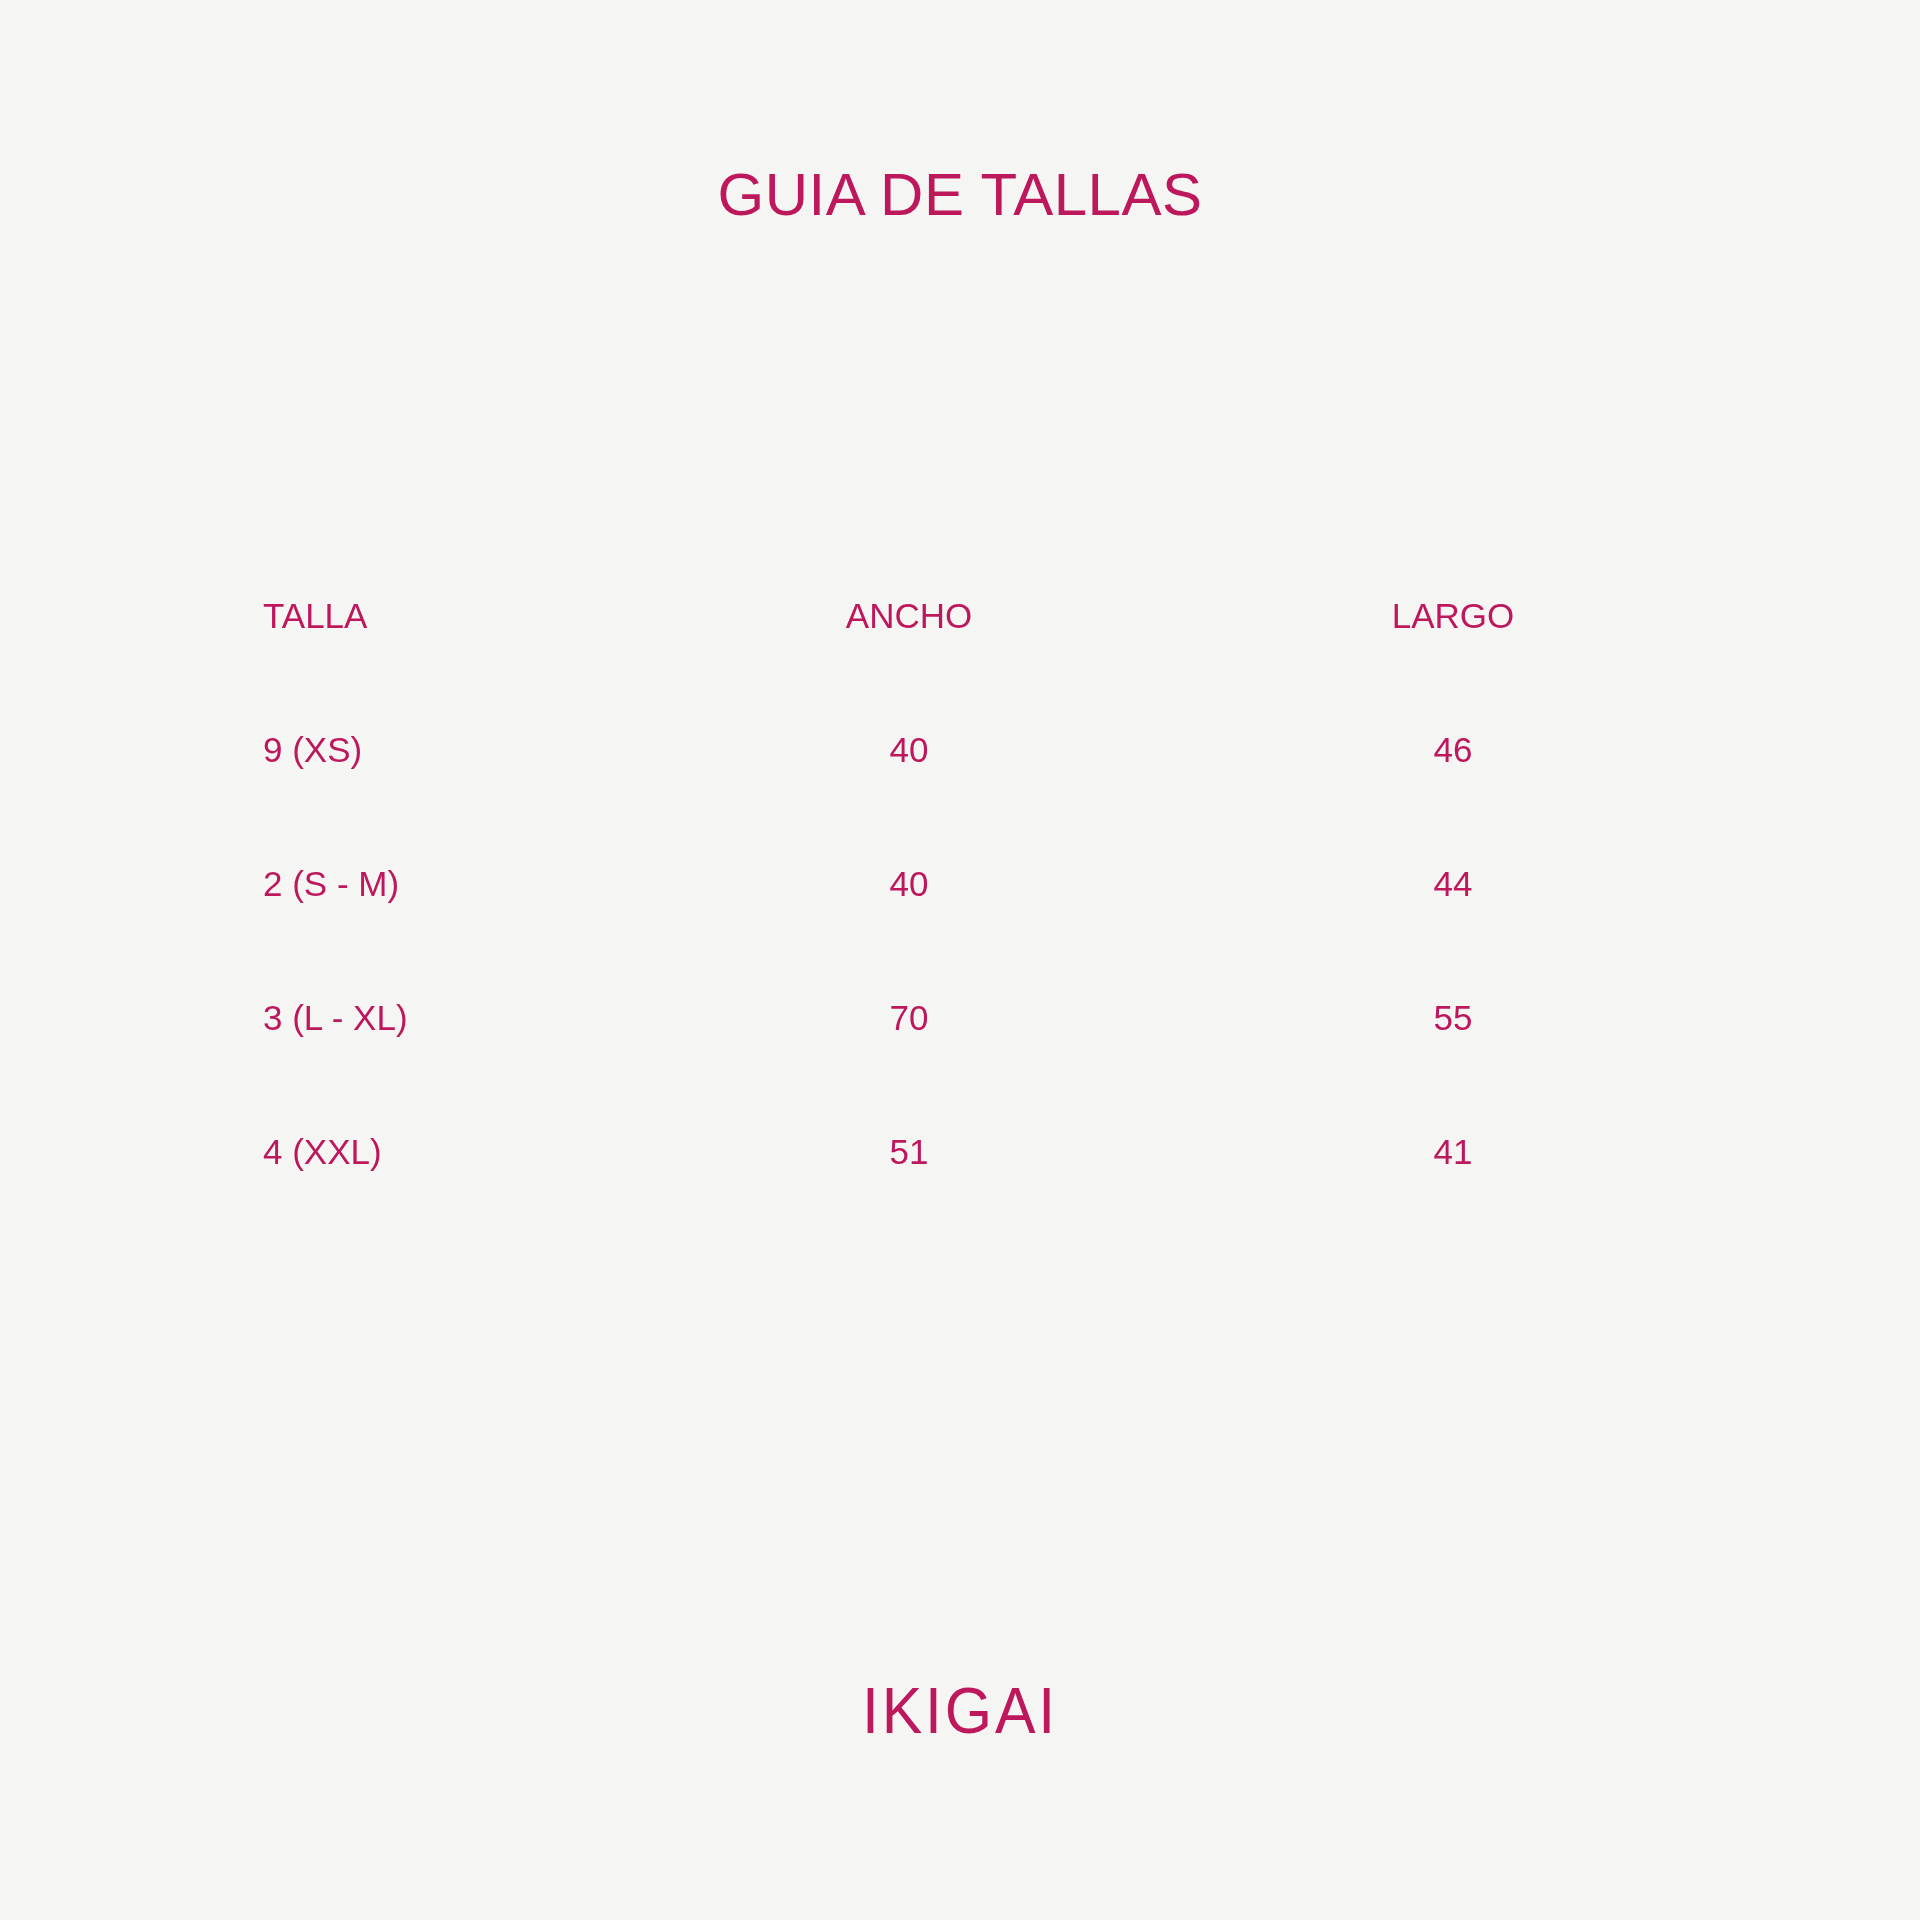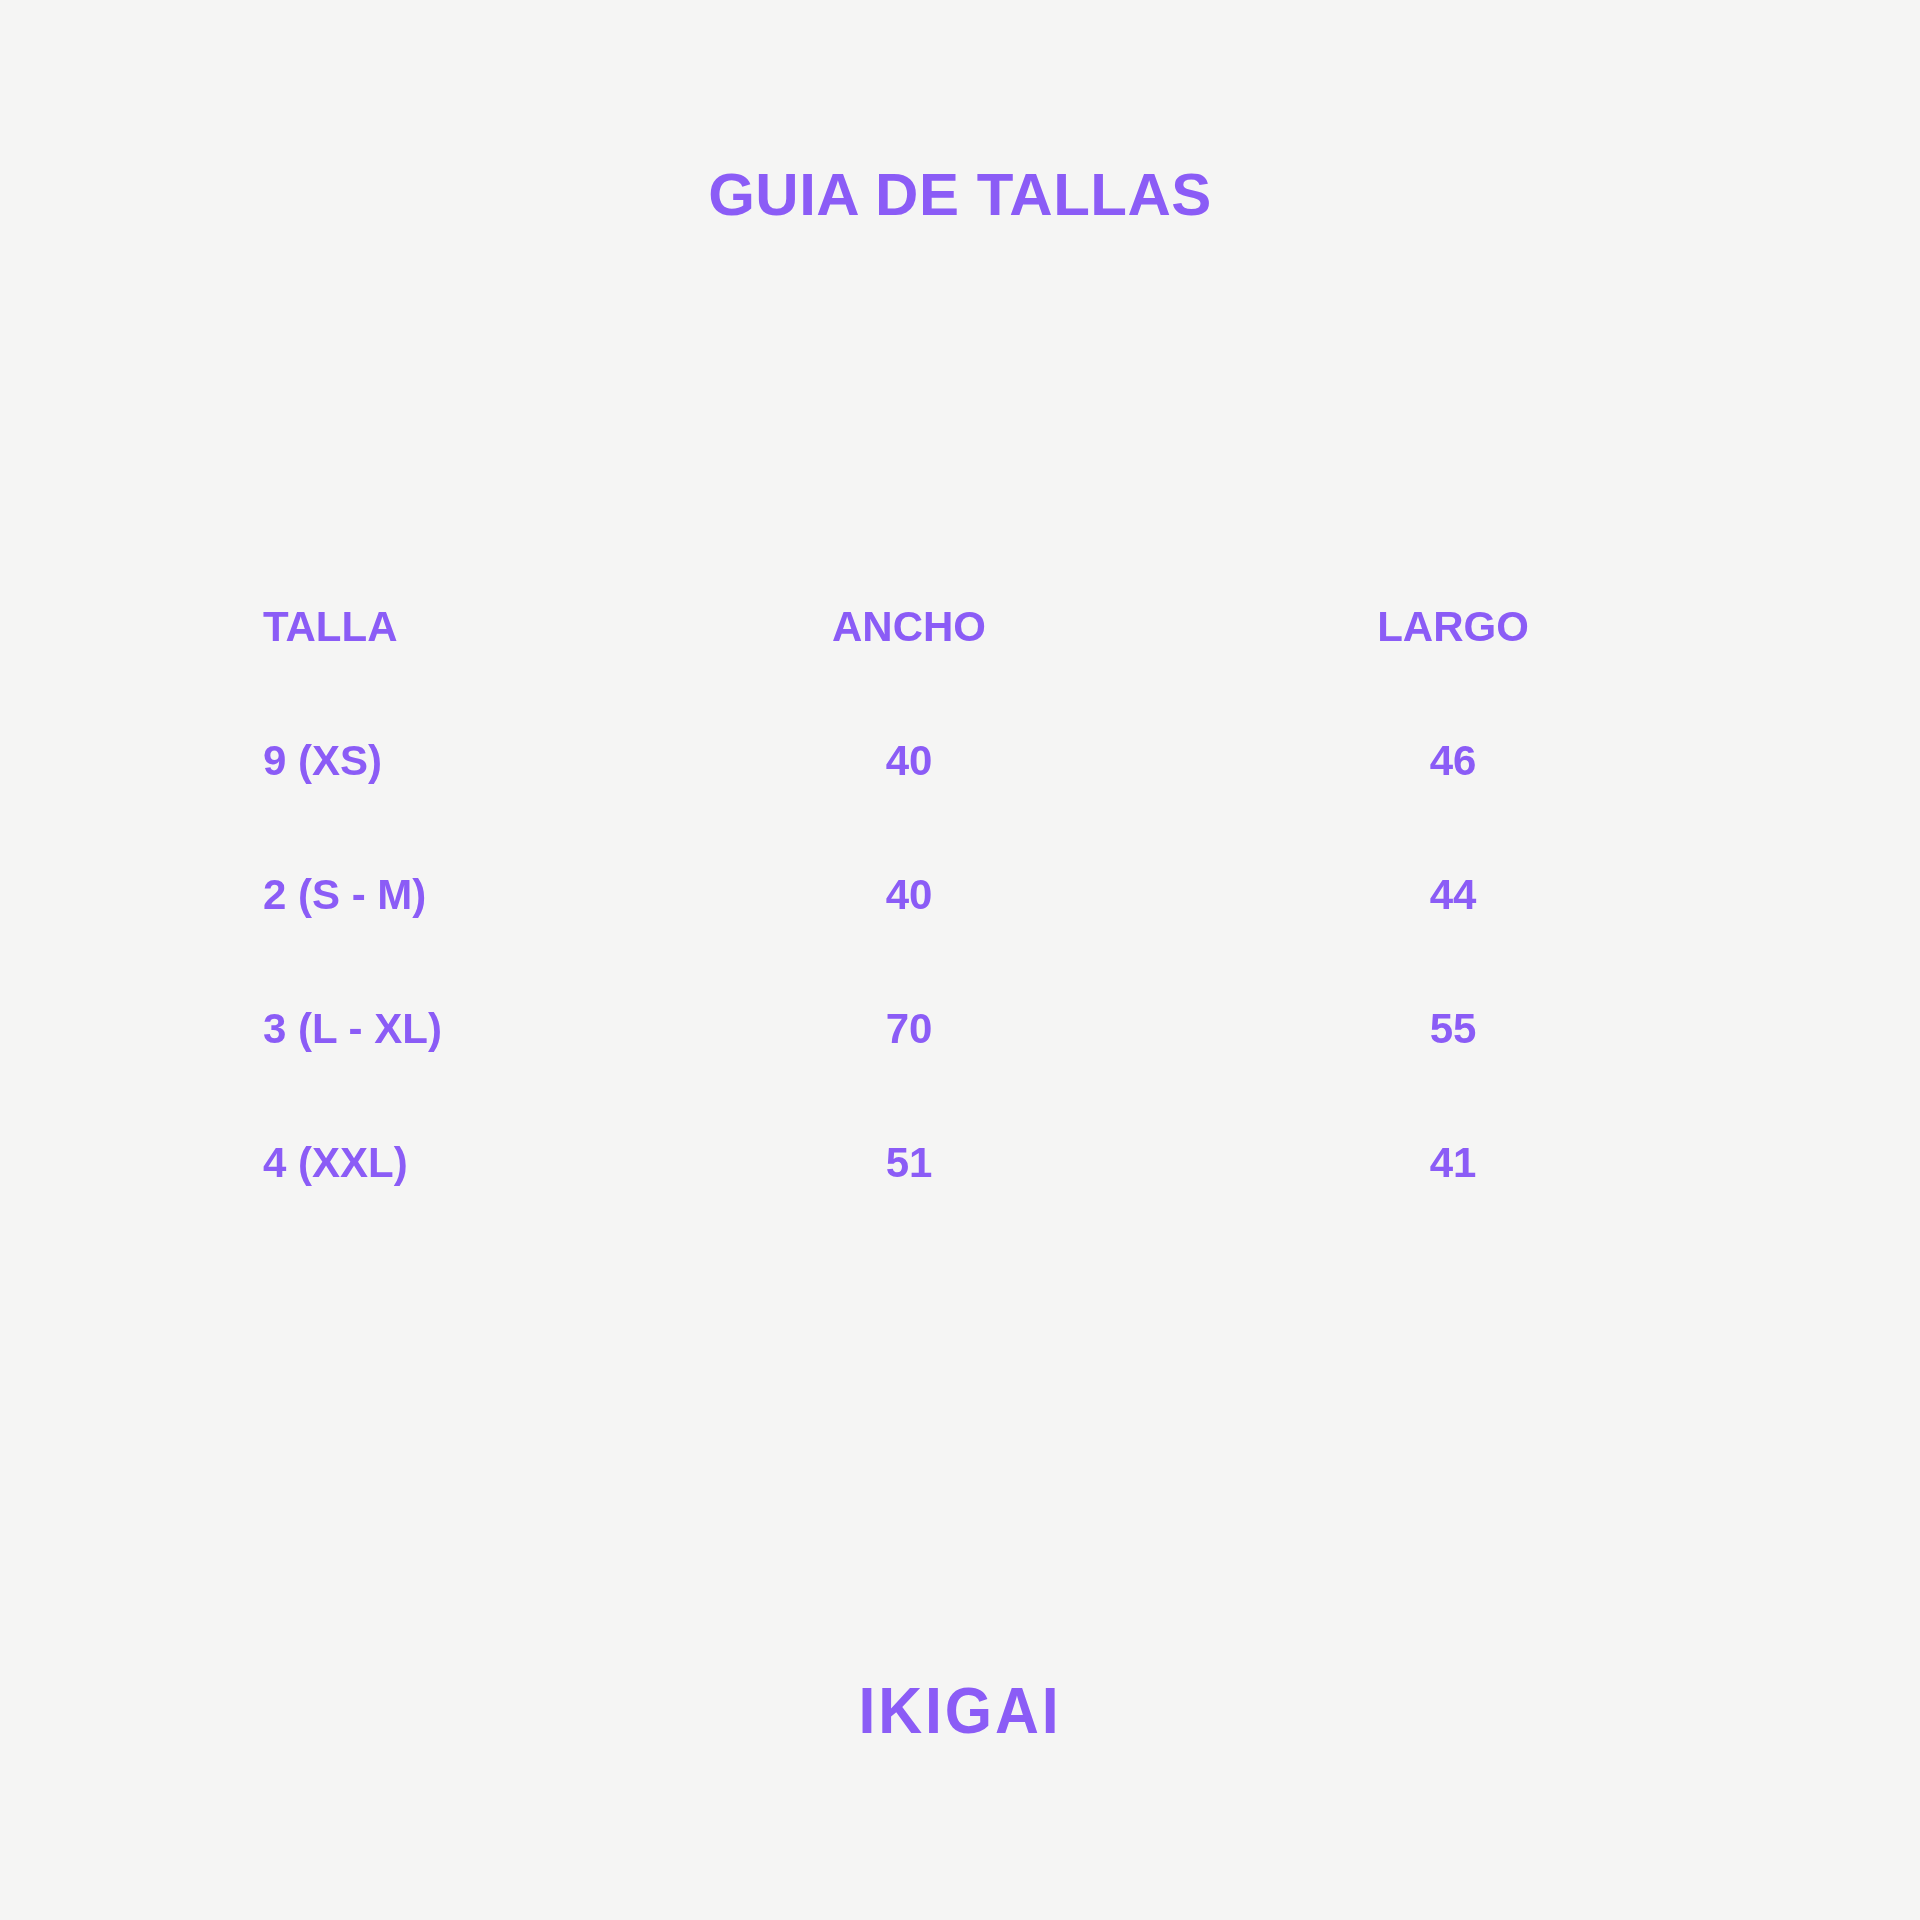--- a/index.html
+++ b/index.html
@@ -5,44 +5,44 @@
   html, body {
     margin: 0;
     padding: 0;
     background: #f5f5f4;
   }
   .page {
     position: relative;
     width: 1920px;
     height: 1920px;
     background: #f5f5f4;
-    color: #8b5cf6;
+    color: #be185d;
     font-family: "Liberation Sans", "DejaVu Sans", sans-serif;
-    font-weight: bold;
+    font-weight: normal;
     overflow: hidden;
   }
   .title {
     position: absolute;
     top: 165px;
     left: 0;
     width: 100%;
     text-align: center;
     font-size: 60px;
     line-height: 1;
     letter-spacing: 0.5px;
   }
   .size-table {
     position: absolute;
     left: 263px;
-    top: 560px;
+    top: 548px;
     display: grid;
     grid-template-columns: 400px 492px 596px;
     grid-auto-rows: 134px;
     align-items: center;
-    font-size: 42px;
+    font-size: 35px;
     line-height: 1;
   }
   .trow { display: contents; }
   .cell-left { text-align: left; }
   .cell-center { text-align: center; }
   .brand {
     position: absolute;
     top: 1679px;
     left: 0;
     width: 100%;

